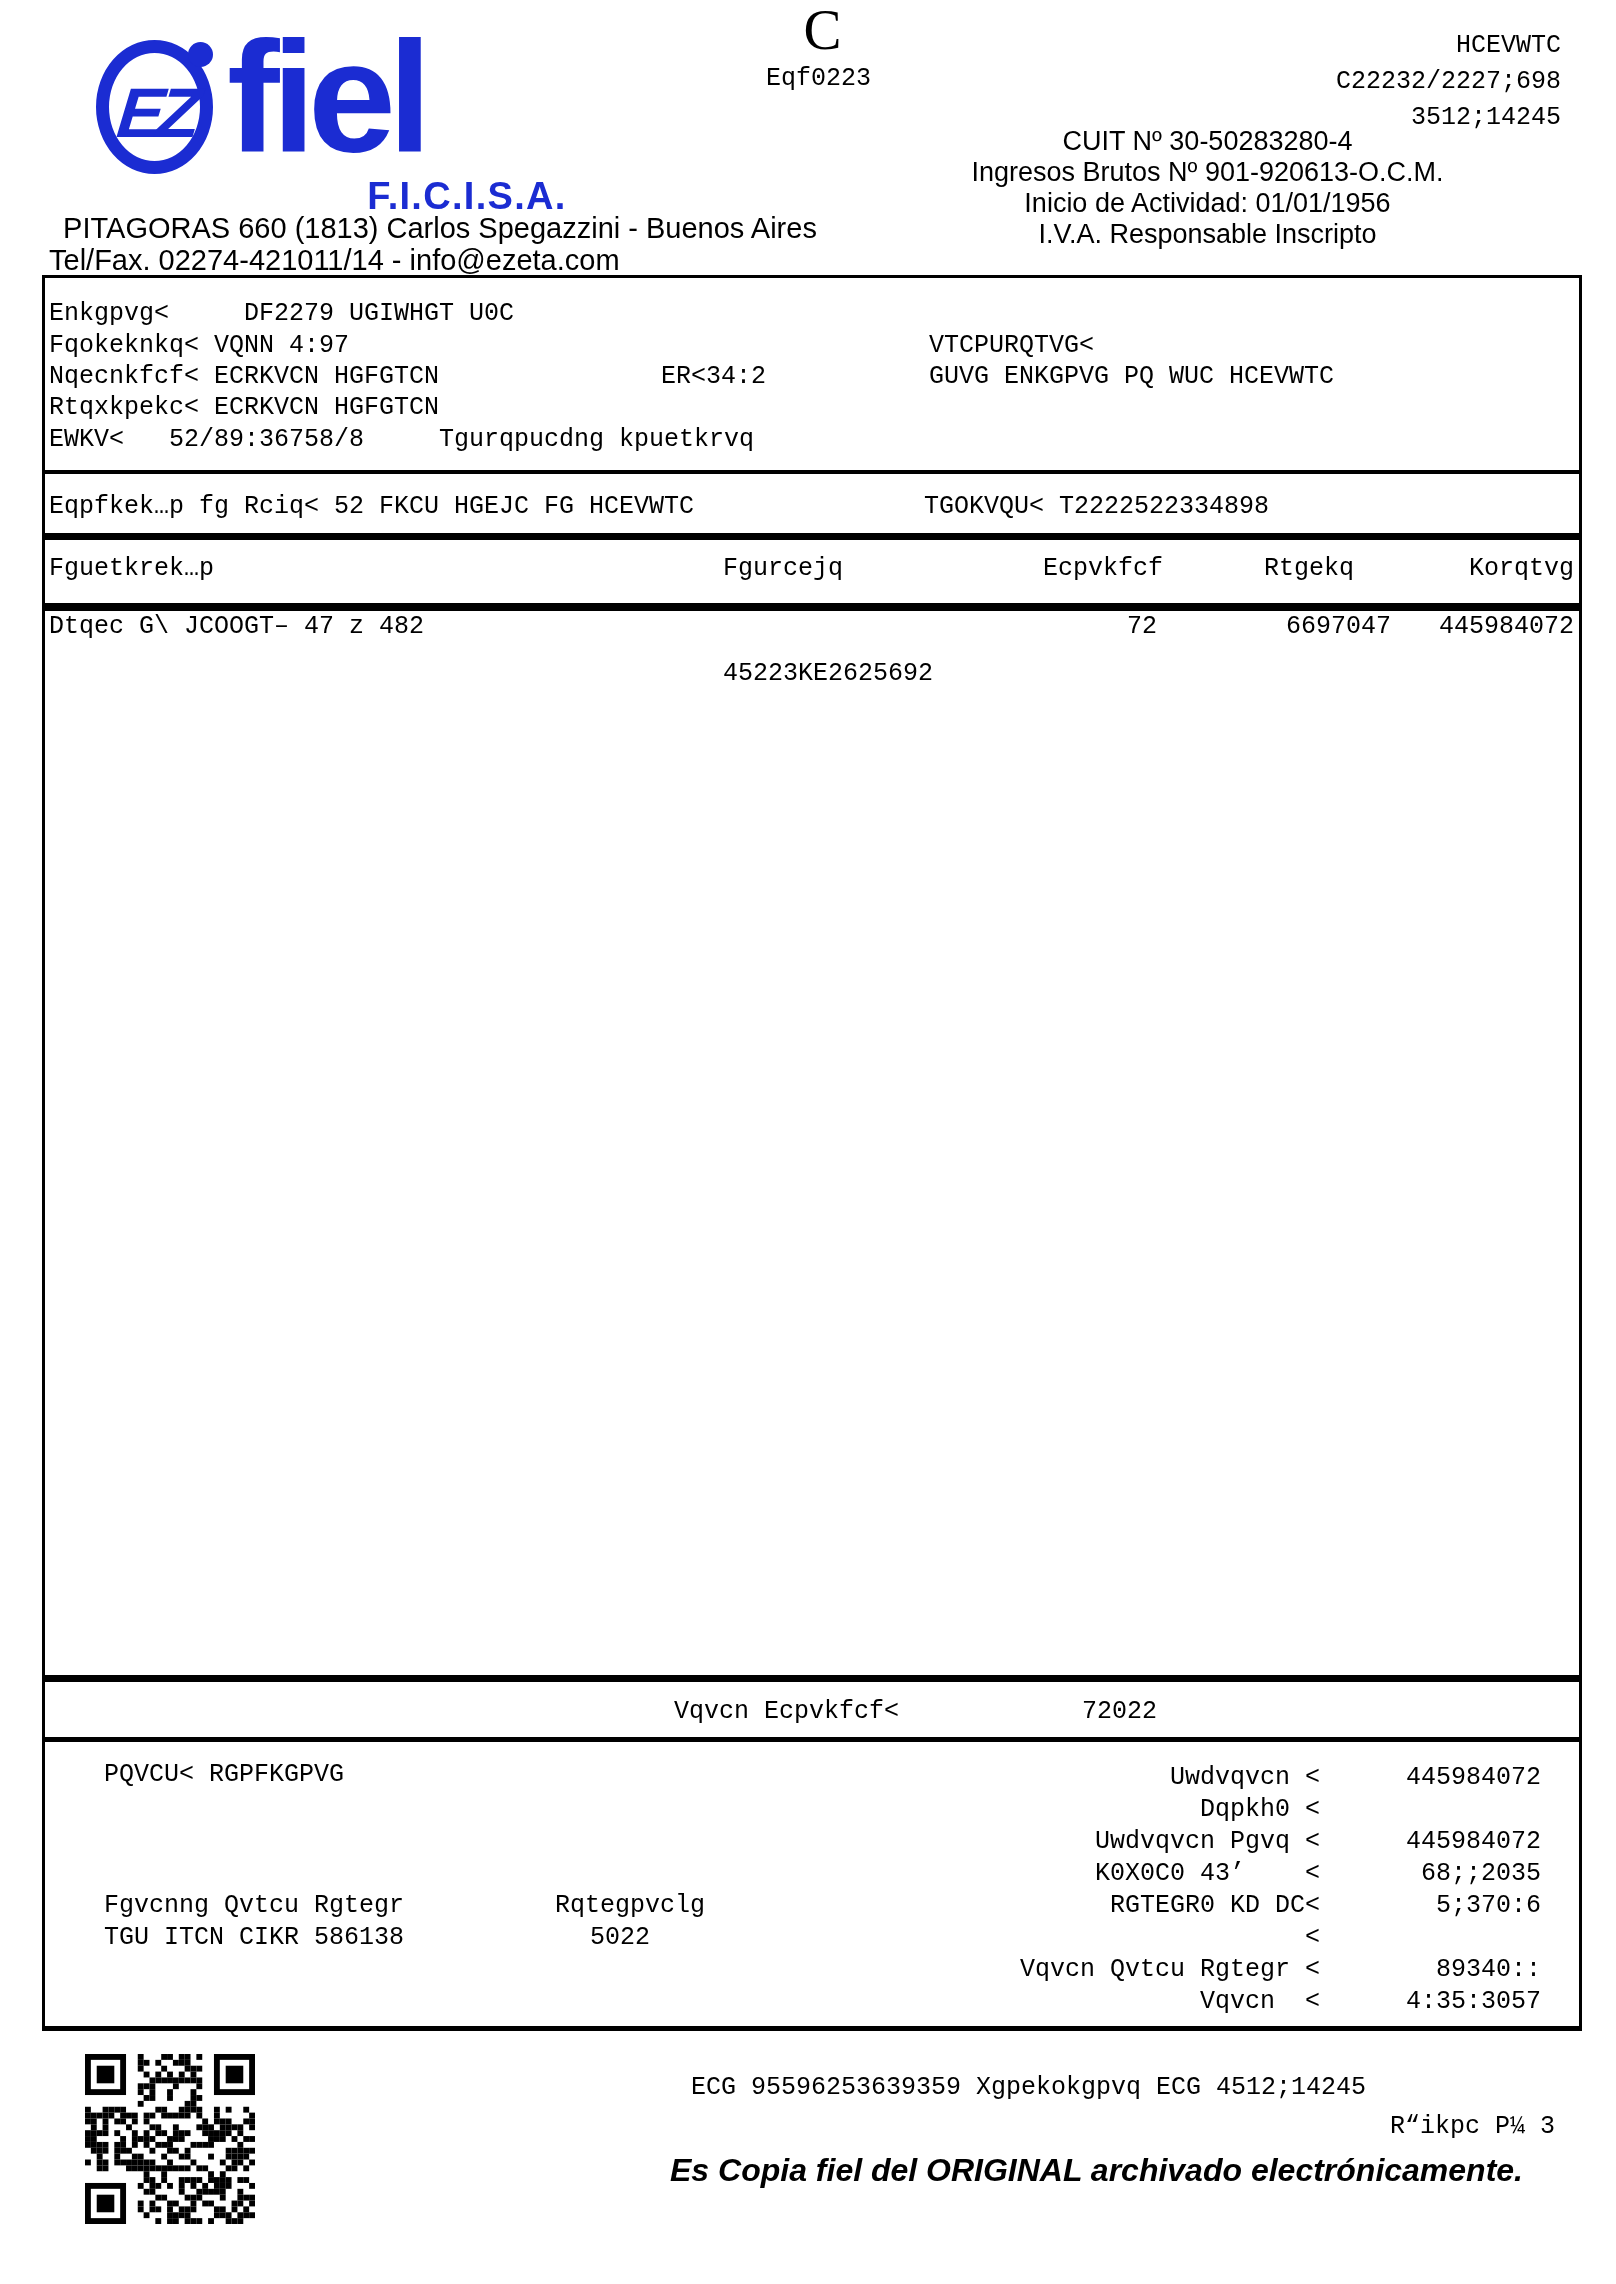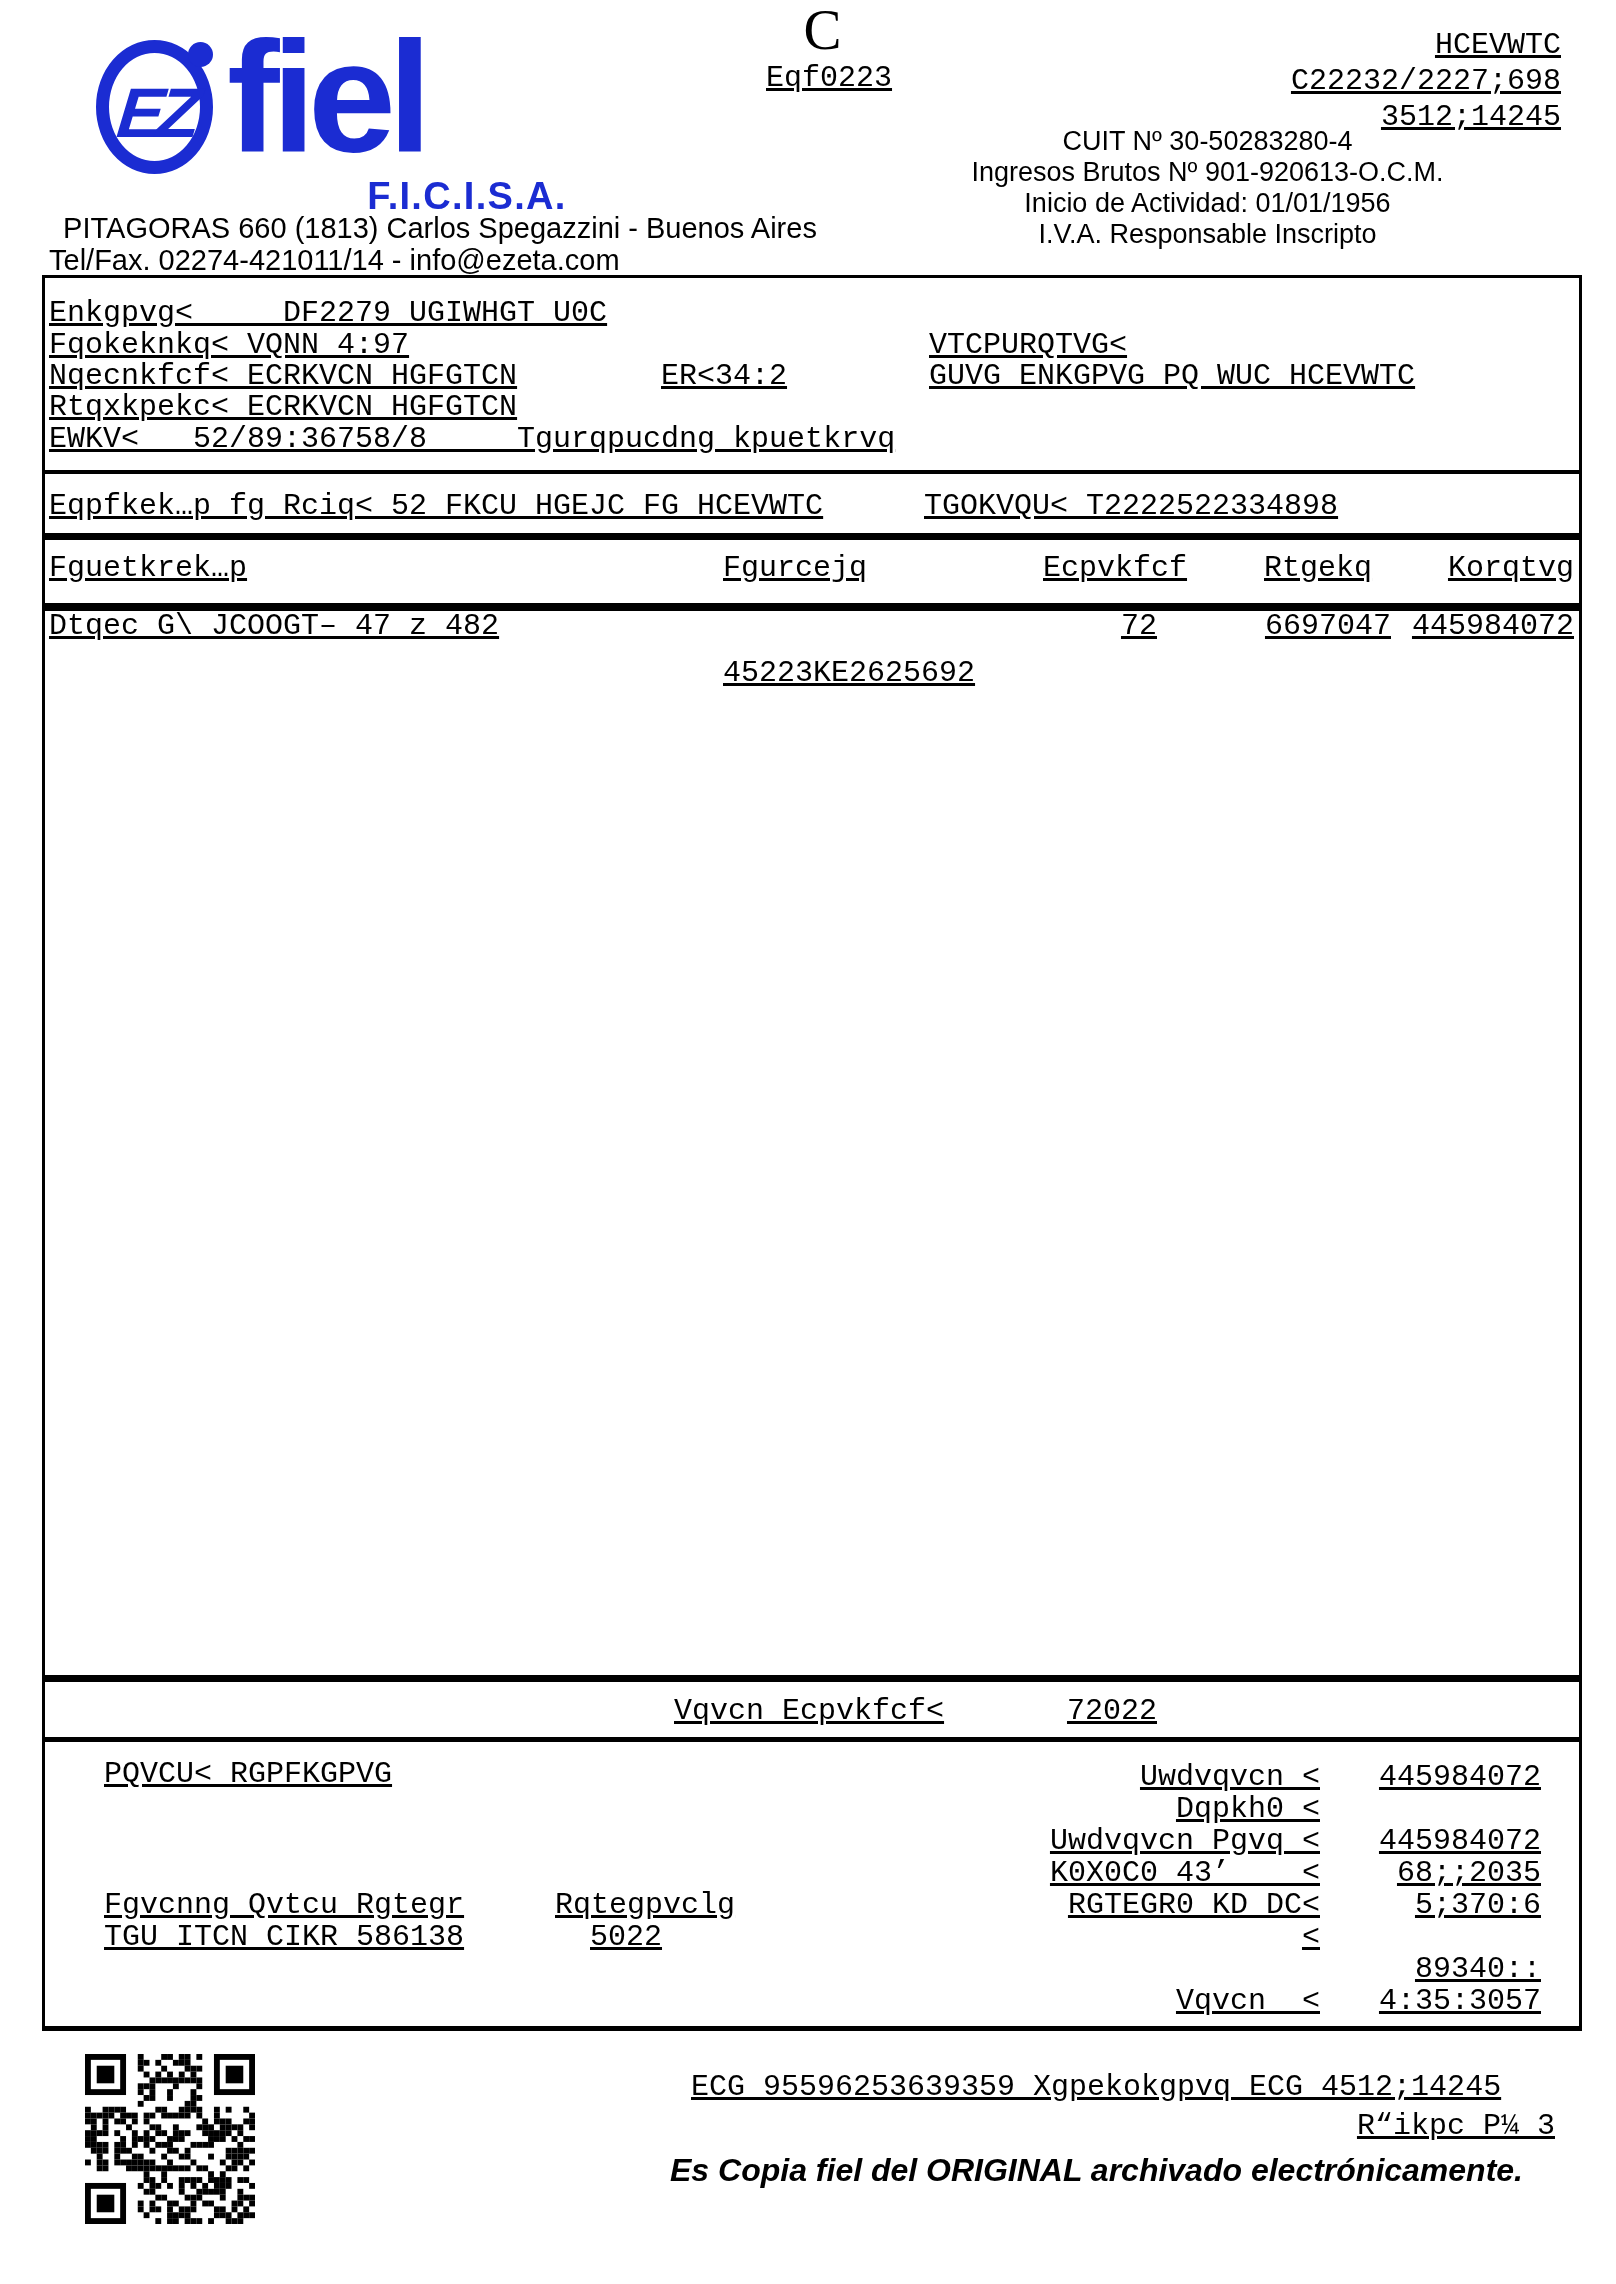--- a/index.html
+++ b/index.html
@@ -1,19 +1,19 @@
 <!DOCTYPE html>
 <html style="--blue: #1b2cd2;font-size:10.4px"><head>
 <meta charset="utf-8">
 <style>
   html,body{margin:0;padding:0;background:#888;}
   .page{position:relative;width:1616px;height:2284px;background:#ffffff;overflow:hidden;
         font-family:"Liberation Mono","DejaVu Sans Mono",monospace;color:#000;}
   .mono{position:absolute;font-family:"Liberation Mono","DejaVu Sans Mono",monospace;
-        font-size:30px;line-height:31px;white-space:pre;text-decoration:underline;}
+        font-size:25px;line-height:31px;white-space:pre;}
   .ra{text-align:right;}
   .sans{position:absolute;font-family:"Liberation Sans","DejaVu Sans",sans-serif;}
   .hline{position:absolute;left:42px;width:1540px;background:#000;}
   
   .frame{position:absolute;left:42px;top:275px;width:1540px;height:1756px;
          border-left:3.3px solid #000;border-right:3.3px solid #000;border-top:3.3px solid #000;
          border-bottom:5.2px solid #000;box-sizing:border-box;}
   
   .emblem{position:absolute;left:96px;top:40px;width:117px;height:134px;
           border:13.7px solid var(--blue);border-radius:50%;box-sizing:border-box;}
@@ -133,20 +133,21 @@
   <div class="mono ra flabel fr1">Dqpkh0 &lt;</div>
   <div class="mono ra fvalue fr1"></div>
   <div class="mono ra flabel fr2">Uwdvqvcn Pgvq &lt;</div>
   <div class="mono ra fvalue fr2">445984072</div>
   <div class="mono ra flabel fr3">K0X0C0 43’    &lt;</div>
   <div class="mono ra fvalue fr3">68;;2035</div>
   <div class="mono ra flabel fr4">RGTEGR0 KD DC&lt;</div>
   <div class="mono ra fvalue fr4">5;370:6</div>
   <div class="mono ra flabel fr5">&lt;</div>
   <div class="mono ra fvalue fr5"></div>
+  <div class="mono ra flabel fr6">Vqvcn Qvtcu Rgtegr &lt;</div>
   <div class="mono ra fvalue fr6">89340::</div>
   <div class="mono ra flabel fr7">Vqvcn  &lt;</div>
   <div class="mono ra fvalue fr7">4:35:3057</div>
 
   <div class="mono percep-h">Fgvcnng Qvtcu Rgtegr</div>
   <div class="mono percep-hr">Rqtegpvclg</div>
   <div class="mono percep-v">TGU ITCN CIKR 586138</div>
   <div class="mono percep-vr">5022</div>
 
   <div class="qr">

